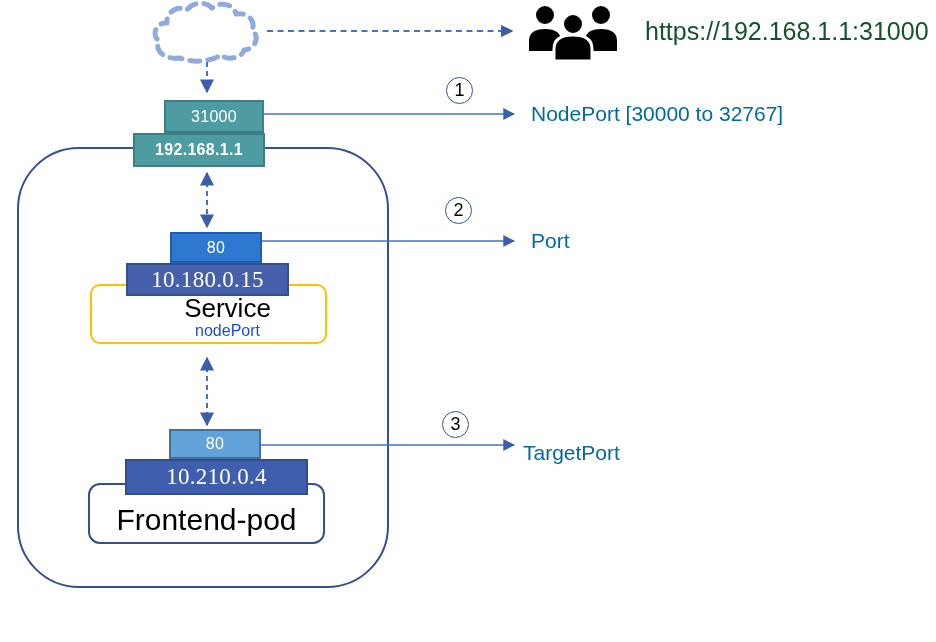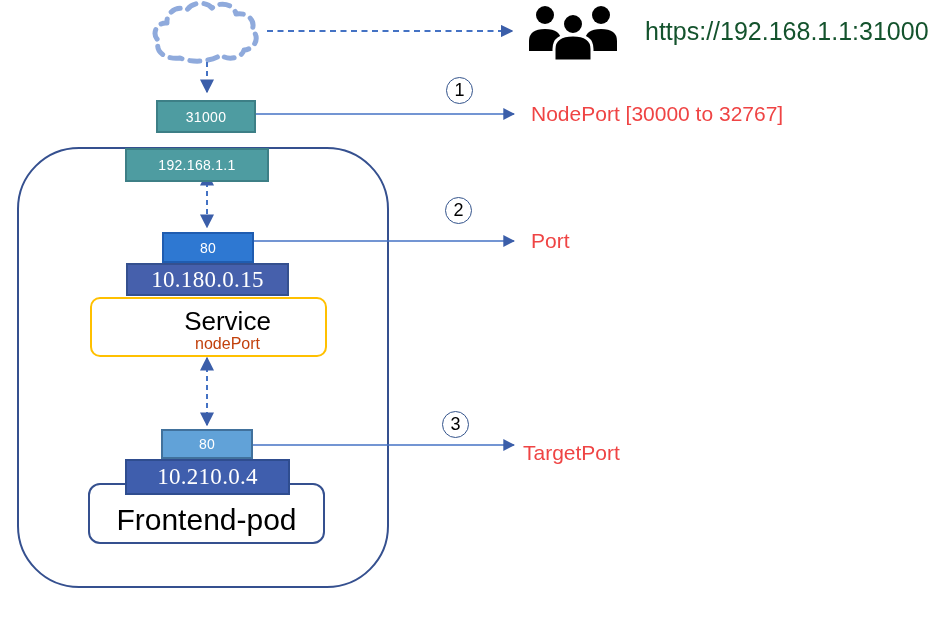--- a/index.html
+++ b/index.html
@@ -42,29 +42,29 @@
   .indigo { background: #4660AC; border: 2px solid #35508F; }
   .blue2  { background: #61A2D8; border: 2px solid #41719C; }
   .royal  { background: #3F5EAD; border: 2px solid #2F4D8F; }
   .outline-box {
     position: absolute;
     background: #ffffff;
     z-index: 2;
     text-align: center;
   }
   .service-box {
-    left: 90px; top: 297px;
+    left: 90px; top: 284px;
     width: 237px; height: 60px;
     border: 2.5px solid #FFC000;
     border-radius: 10px;
     padding-top: 8px;
     padding-left: 38px;
   }
   .service-title { font-size: 26px; color: #000; line-height: 28px; }
-  .service-sub   { font-size: 16px; color: #c2410c; line-height: 18px; }
+  .service-sub   { font-size: 16px; color: #1d4ed8; line-height: 18px; }
   .frontend-box {
     left: 88px; top: 483px;
     width: 237px; height: 61px;
     border: 2.5px solid #35508F;
     border-radius: 12px;
     padding-top: 18px;
     font-size: 30px;
     color: #000;
   }
   .num-circle {
@@ -76,42 +76,42 @@
     display: flex;
     align-items: center;
     justify-content: center;
     font-size: 18px;
     color: #000;
     z-index: 4;
   }
   .arrow-label {
     position: absolute;
     font-size: 21px;
-    color: #ef4444;
+    color: #0369a1;
     white-space: nowrap;
     z-index: 4;
   }
   .url-text {
     position: absolute;
     left: 645px; top: 17px;
     font-size: 25px;
     color: #14532d;
     white-space: nowrap;
     z-index: 4;
   }
   .node-label {
     position: absolute;
     left: 155px; top: 609px;
     width: 100px;
     text-align: center;
     font-size: 24px;
     color: #000;
     z-index: 4;
   }
-  .fs22 { font-size: 14px; }
+  .fs22 { font-size: 16px; margin-left: 8px; }
   .fs23 { font-size: 23px; font-family: Liberation Serif, serif; }
 </style>
 </head>
 <body>
 
 <div class="canvas">
 
   <svg class="layer">
     <defs>
       <marker id="ah" viewBox="0 0 10 10" refX="9" refY="5" markerWidth="7" markerHeight="7" orient="auto-start-reverse">
@@ -152,31 +152,31 @@
       <path d="M 26 58 L 26 46 Q 26 32 45 32 Q 64 32 64 46 L 64 58 Z" fill="#000" stroke="#fff" stroke-width="3"></path>
       <circle cx="45" cy="21" r="10.5" fill="#000" stroke="#fff" stroke-width="3"></circle>
     </g>
   </svg>
 
   <div class="node-rect"></div>
 
   <div class="url-text">https://192.168.1.1:31000</div>
 
   <div class="stackbox teal fs22" style="left:156px; top:100px; width:100px; height:33px;">31000</div>
-  <div class="stackbox teal fs22" style="left:125px; top:148px; width:144px; height:34px;">192.168.1.1</div>
+  <div class="stackbox teal fs22" style="left:125px; top:133px; width:132px; height:34px;font-weight:bold;">192.168.1.1</div>
 
   <div class="stackbox blue1 fs22" style="left:162px; top:232px; width:92px; height:31px;">80</div>
   <div class="stackbox indigo fs23" style="left:126px; top:263px; width:163px; height:33px;">10.180.0.15</div>
   <div class="outline-box service-box">
     <div class="service-title">Service</div>
     <div class="service-sub">nodePort</div>
   </div>
 
   <div class="stackbox blue2 fs22" style="left:161px; top:429px; width:92px; height:30px;">80</div>
-  <div class="stackbox royal fs23" style="left:125px; top:459px; width:165px; height:36px;text-align:right;">10.210.0.4</div>
+  <div class="stackbox royal fs23" style="left:125px; top:459px; width:183px; height:36px;text-align:right;">10.210.0.4</div>
   <div class="outline-box frontend-box">Frontend-pod</div>
 
   <div class="num-circle" style="left:446px; top:77px;">1</div>
   <div class="num-circle" style="left:445px; top:197px;">2</div>
   <div class="num-circle" style="left:442px; top:411px;">3</div>
 
   <div class="arrow-label" style="left:531px; top:102px;">NodePort [30000 to 32767]</div>
   <div class="arrow-label" style="left:531px; top:229px;">Port</div>
   <div class="arrow-label" style="left:523px; top:433px;margin-top:8px;">TargetPort</div>
 

